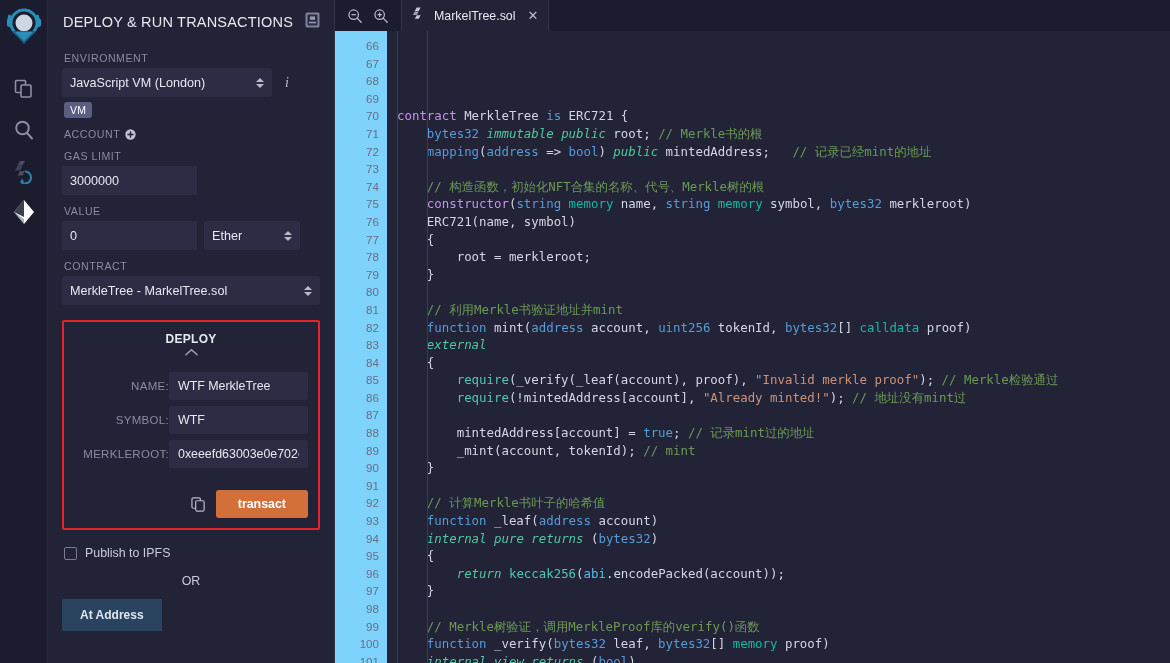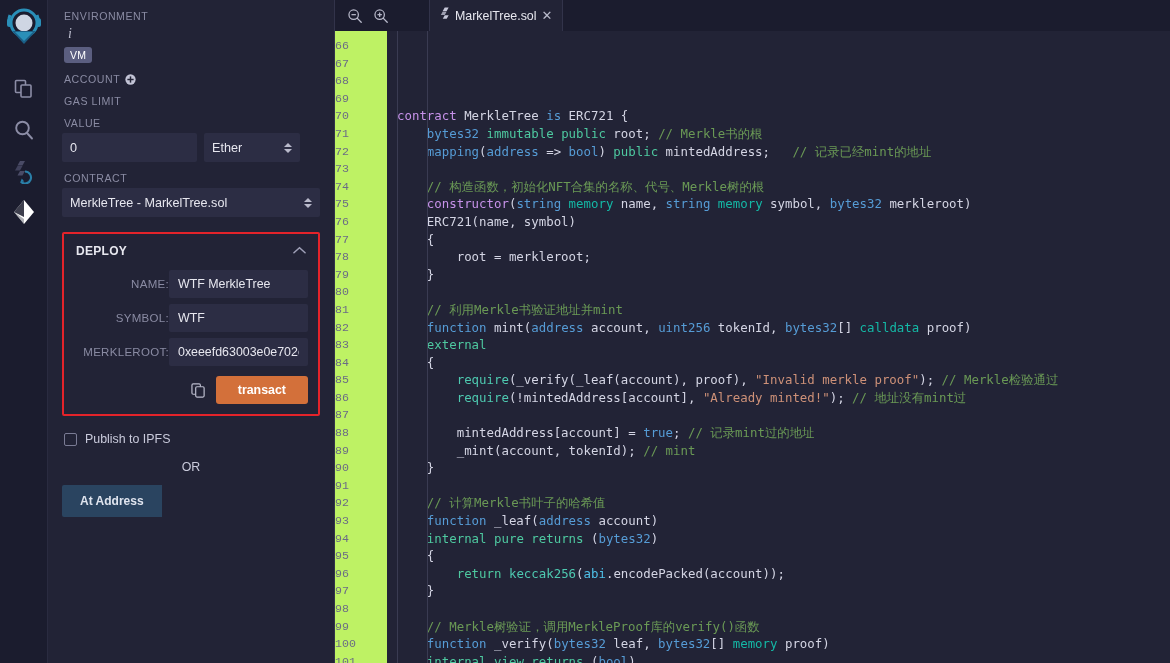--- a/index.html
+++ b/index.html
@@ -81,37 +81,38 @@
   .contract-select { width: 100%; }
 
   
   .deploy-box {
     margin-top: 15px; border: 2px solid #e4232a; border-radius: 2px;
     padding: 8px 10px 10px 10px; background: #222336;
   }
   .deploy-head {
     display: flex; align-items: center; justify-content: space-between;
     padding: 2px 2px 6px 2px;
+    flex-direction: column;
   }
   .deploy-head span {
     color: #e7e7ef; font-size: 12px; font-weight: bold; letter-spacing: .3px;
   }
   .chev { color: #9fa0b8; font-size: 11px; }
   .deploy-row { display: flex; align-items: center; justify-content: flex-end; margin-top: 6px; }
   .deploy-row label {
     color: #8a8ba3; font-size: 11.5px; letter-spacing: .3px;
     text-align: right; white-space: nowrap;
   }
   .deploy-field {
     background: #2c2d44; border: none; border-radius: 2px; height: 28px;
     width: 139px; color: #e7e7ef; font-size: 12.4px; padding: 0 9px;
     font-family: "Liberation Sans", sans-serif;
   }
   .deploy-field::placeholder { color: #6f7089; }
-  .deploy-actions { display: flex; align-items: center; justify-content: flex-end; gap: 10px; margin-top: 10px; }
+  .deploy-actions { display: flex; align-items: center; justify-content: flex-end; gap: 10px; margin-top: 22px; }
   .transact-btn {
     background: #d3703a; color: #ffffff; border: none; border-radius: 3px;
     font-size: 12.4px; padding: 7px 22px; cursor: pointer;
     font-family: "Liberation Sans", sans-serif; font-weight: bold;
   }
 
   .ipfs-row { display: flex; align-items: center; gap: 8px; margin-top: 16px; padding-left: 2px; }
   .cb {
     width: 13px; height: 13px; border: 1px solid #7a7b94; border-radius: 2px; background: #222336;
   }
@@ -129,48 +130,48 @@
     font-family: "Liberation Sans", sans-serif;
   }
   .at-addr-input::placeholder { color: #73748c; }
 
   
   .editor-area { flex: 1; height: 663px; display: flex; flex-direction: column; background: #222336; min-width: 0; }
   .tabbar { height: 31px; background: #1b1c2e; display: flex; align-items: stretch; flex: 0 0 31px; }
   .zoom-group { display: flex; align-items: center; gap: 10px; padding: 0 12px 0 12px; }
   .zoom-btn { color: #b9bacb; display: flex; align-items: center; cursor: pointer; }
   .tab {
-    display: flex; align-items: center; gap: 2px; padding: 0 10px;
+    display: flex; align-items: center; gap: 9px; padding: 0 10px;
     border-left: 1px solid #32334a; border-right: 1px solid #32334a;
-    background: #222336; color: #e7e7ef; font-size: 12.4px; margin-left: 28px;
+    background: #222336; color: #e7e7ef; font-size: 12.4px;
   }
   .tab .tab-close { color: #b9bacb; font-size: 13px; margin-left: 3px; cursor: pointer; }
 
   .code-wrap { flex: 1; display: flex; overflow: hidden; background: #222336; position: relative; }
   .gutter {
-    width: 52px; flex: 0 0 52px; padding: 6px 8px 0 0;
-    color: #6b6c85; font-family: Liberation Mono, monospace; font-size: 11.6px;
-    line-height: 17.6px; background: #bef264; user-select: none;
+    width: 52px; flex: 0 0 52px; text-align: right; padding: 6px 8px 0 0;
+    color: #6b6c85; font-family: Liberation Sans, sans-serif; font-size: 11.6px;
+    line-height: 17.6px; background: #7dd3fc; user-select: none;
   }
   .code {
     flex: 1; padding: 6px 0 0 10px; overflow: hidden;
     font-family: "DejaVu Sans Mono", monospace; font-size: 12.4px;
     line-height: 17.6px; white-space: pre; color: #d4d5e4;
     position: relative;
   }
   .code .ln { height: 17.6px; }
   .indent-guide {
     position: absolute; width: 1px; background: #3a3b52; top: 0; bottom: 0;
   }
 
   
   .kw   { color: #c792ea; }  
   .kw2  { color: #569cd6; }  
   .typ  { color: #4fc1e9; }  
-  .grn  { color: #4ec9a0; }  
+  .grn  { color: #4ec9a0; font-style: italic; }  
   .cmt  { color: #6a9955; }  
   .str  { color: #ce9178; }  
   .ylw  { color: #14b8a6; }  
   .fn   { color: #4ec9b0; }  
   .pln  { color: #d4d5e4; }
   .lit  { color: #569cd6; }
 </style>
 </head>
 <body>
 
@@ -219,42 +220,63 @@
       <svg width="24" height="26" viewBox="0 0 24 26">
         <path d="M12 1 L22 13 L12 25 L2 13 Z" fill="#ffffff"></path>
         <path d="M12 1 L2 13 L12 18 Z" fill="#1b1c2e" opacity=".85"></path>
         <path d="M12 20 L2 13 L12 25 Z" fill="#1b1c2e" opacity=".35"></path>
       </svg>
     </div>
   </div>
 
   <div class="left-panel">
 
+    <div class="panel-header">
+      <div class="panel-title">DEPLOY &amp; RUN TRANSACTIONS</div>
+      <div class="panel-doc-icon">
+        <svg width="15" height="16" viewBox="0 0 15 16">
+          <rect x="0.5" y="0.5" width="14" height="15" rx="1.5" fill="#9fa0b8"></rect>
+          <rect x="2.5" y="2.5" width="10" height="11" rx="1" fill="#2f3050"></rect>
+          <rect x="5" y="4.5" width="5" height="3.2" fill="#c7c8da"></rect>
+          <rect x="4" y="9.8" width="7" height="1.5" fill="#c7c8da"></rect>
+        </svg>
+      </div>
+    </div>
 
     <div class="panel-body">
 
       
       <div class="field-label">ENVIRONMENT</div>
       <div class="row">
+        <div class="ctl select-ctl env-select">
+          <span>JavaScript VM (London)</span>
+          <span class="spinner">
+              <i class="up"></i>
+              <i class="dn"></i>
+            </span>
+        </div>
         <span class="info-i">i</span>
       </div>
       <div class="vm-badge">VM</div>
 
       
       <div class="field-label">
         <span>ACCOUNT</span>
         <svg width="11" height="11" viewBox="0 0 12 12">
           <circle cx="6" cy="6" r="5.6" fill="#c3c4d6"></circle>
           <rect x="5.2" y="2.6" width="1.6" height="6.8" fill="#222336"></rect>
           <rect x="2.6" y="5.2" width="6.8" height="1.6" fill="#222336"></rect>
         </svg>
       </div>
 
       
       <div class="field-label">GAS LIMIT</div>
+      <div class="ctl gas-input">
+        <span>3000000</span>
+      </div>
 
       
       <div class="field-label">VALUE</div>
       <div class="row">
         <div class="ctl value-input">
           <span>0</span>
         </div>
         <div class="ctl select-ctl ether-select">
           <span>Ether</span>
           <span class="spinner">

